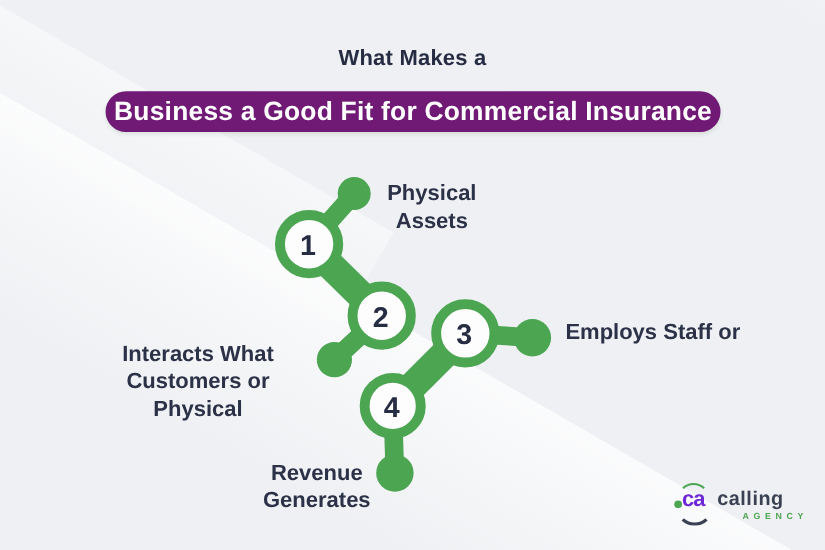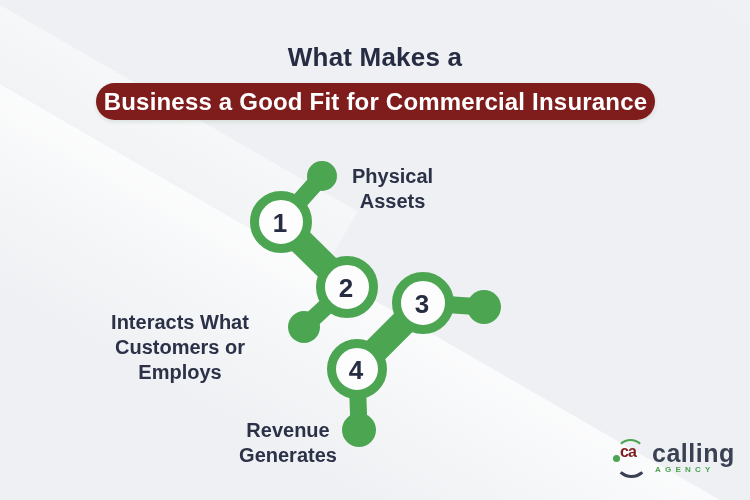--- a/index.html
+++ b/index.html
@@ -11,54 +11,54 @@
   .swoosh{position:absolute;pointer-events:none;}
   .s1{width:980px;height:260px;left:-160px;top:295px;transform:rotate(30deg);
       background:linear-gradient(180deg,rgba(255,255,255,.75),rgba(255,255,255,0) 70%);}
   .s2{width:520px;height:210px;left:430px;top:-150px;transform:rotate(30deg);
       background:linear-gradient(180deg,rgba(255,255,255,.55),rgba(255,255,255,0) 70%);}
   .s3{width:520px;height:170px;left:-170px;top:70px;transform:rotate(30deg);
       background:linear-gradient(180deg,rgba(255,255,255,.5),rgba(255,255,255,0) 70%);}
 
   .title{
     position:absolute;left:0;top:42px;width:750px;text-align:center;
-    font-size:26px;font-weight:800;color:#262c42;letter-spacing:.2px;
+    font-size:20px;font-weight:800;color:#262c42;letter-spacing:.2px;
   }
   .pill{
     position:absolute;left:96px;top:83px;width:559px;height:37px;
-    background:#7f1d1d;border-radius:19px;
+    background:#701a75;border-radius:19px;
     display:flex;align-items:center;justify-content:center;
     box-shadow:0 2px 4px rgba(40,90,45,.12);
   }
   .pill span{
     color:#ffffff;font-size:24px;font-weight:800;letter-spacing:.2px;white-space:nowrap;
   }
 
   svg.molecule{position:absolute;left:0;top:0;}
   svg .num{font-family:"Liberation Sans",sans-serif;font-size:26px;font-weight:700;fill:#262c42;}
 
   .step-label{
     position:absolute;font-size:20px;font-weight:700;color:#2b3147;line-height:25px;
   }
   .lbl-1{left:352px;top:164px;text-align:center;}
   .lbl-2{left:80px;top:310px;width:200px;text-align:center;}
   .lbl-3{left:514px;top:290px;text-align:left;}
   .lbl-4{left:236px;top:418px;width:104px;text-align:center;}
 
   .logo{position:absolute;left:613px;top:440px;display:flex;align-items:flex-start;}
   .logo-icon{position:relative;width:36px;height:38px;}
-  .logo-ca{position:absolute;left:7px;top:3px;color:#7f1d1d;font-size:16px;font-weight:700;letter-spacing:-1px;}
+  .logo-ca{position:absolute;left:7px;top:3px;color:#6d28d9;font-size:20px;font-weight:700;letter-spacing:-1px;}
   .logo-smile{position:absolute;left:2px;top:7px;width:27px;height:25px;border:3px solid transparent;
     border-bottom-color:#3a4152;border-radius:50%;}
   .logo-arc{position:absolute;left:3px;top:-1px;width:25px;height:24px;border:2px solid transparent;
     border-top-color:#4ba551;border-radius:50%;}
   .logo-mic{position:absolute;left:0px;top:15px;width:7px;height:7px;background:#4ba551;border-radius:50%;}
   .logo-text{margin-left:3px;margin-top:2px;}
-  .logo-name{font-size:25px;color:#3a4152;font-weight:600;line-height:23px;letter-spacing:.5px;}
-  .logo-agency{font-size:8px;color:#4ba551;font-weight:700;letter-spacing:4.2px;margin-top:0px;padding-left:3px;}
+  .logo-name{font-size:18px;color:#3a4152;font-weight:600;line-height:23px;letter-spacing:.5px;}
+  .logo-agency{font-size:8px;color:#4ba551;font-weight:700;letter-spacing:4.2px;margin-top:0px;padding-left:3px;margin-left:20px;}
 </style>
 </head>
 <body>
 
 <div class="canvas">
 
   <div class="swoosh s1"></div>
   <div class="swoosh s2"></div>
   <div class="swoosh s3"></div>
 
@@ -101,24 +101,25 @@
     </g>
   </svg>
 
   <div class="step-label lbl-1">
     <div>Physical</div>
     <div>Assets</div>
   </div>
 
   <div class="step-label lbl-2">
     <div>Interacts What</div>
-    <div>Customers or Employs</div>
+    <div>Customers or Physical</div>
   </div>
 
   <div class="step-label lbl-3">
+    <div>Employs Staff or</div>
   </div>
 
   <div class="step-label lbl-4">
     <div>Revenue</div>
     <div>Generates</div>
   </div>
 
   <div class="logo">
     <div class="logo-icon">
       <div class="logo-arc"></div>

